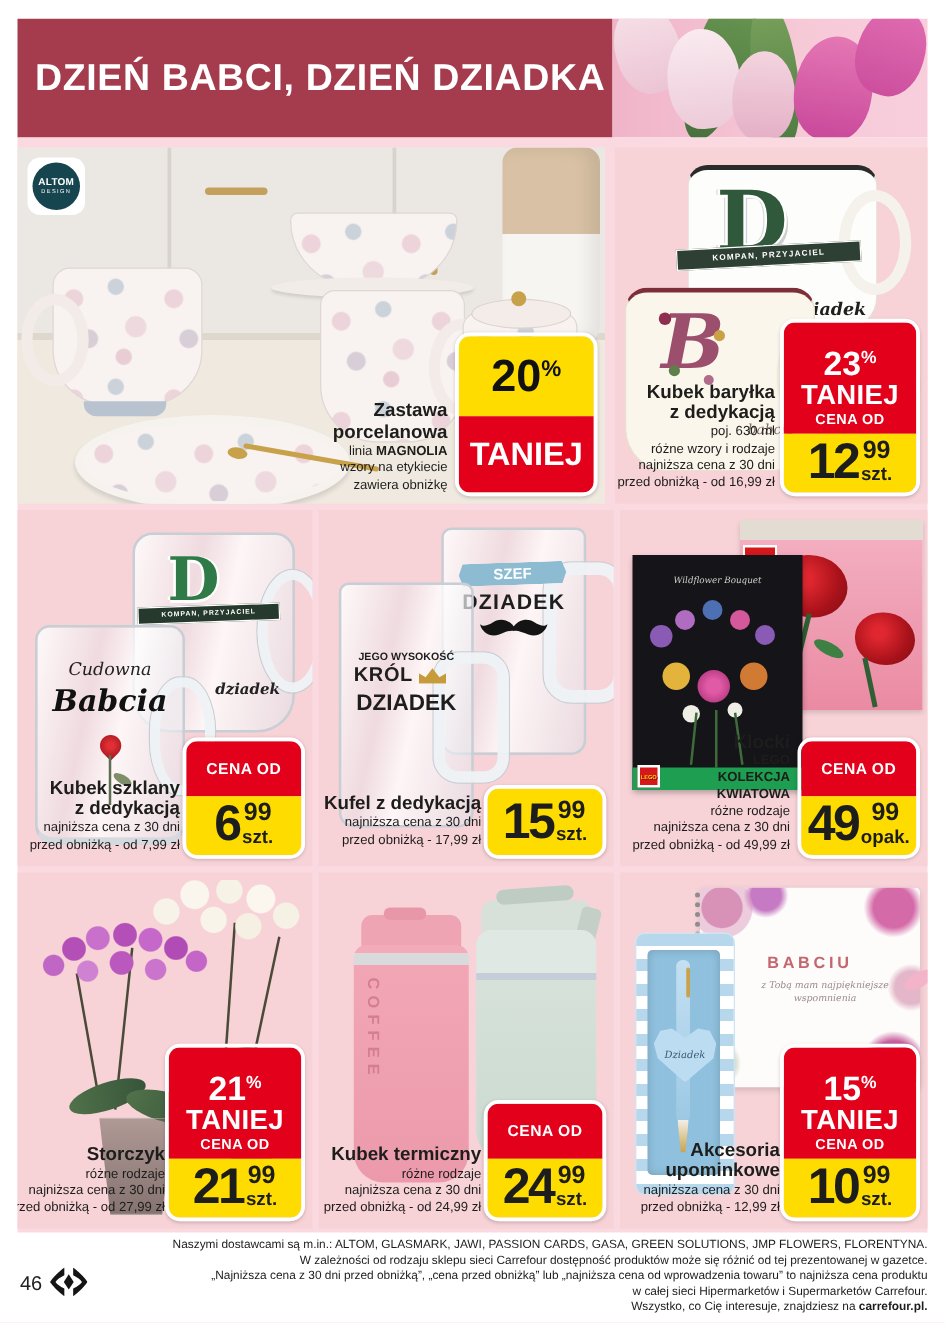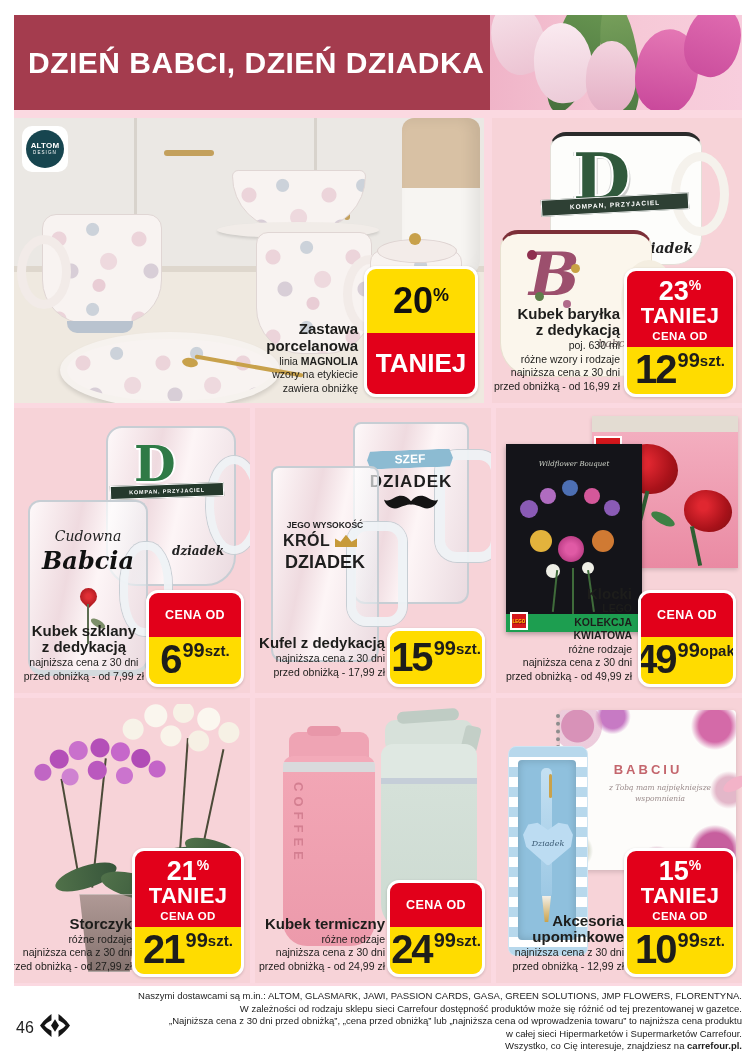--- a/index.html
+++ b/index.html
@@ -30,28 +30,28 @@
   .ptext{position:absolute;text-align:right;color:#1d1d1b;z-index:6;}
   .pname{font-size:15px;font-weight:700;line-height:1.12;}
   .pdet{font-size:10.5px;line-height:1.28;white-space:nowrap;}
   .pdet b{font-weight:700;}
 
   
   .badge{position:absolute;right:6px;bottom:6px;border:3px solid #fff;border-radius:12px;overflow:hidden;
          text-align:center;z-index:7;box-shadow:0 1px 3px rgba(0,0,0,.18);}
   .b-red{background:#e2001a;color:#fff;}
   .b-yel{background:#ffdc00;color:#1d1d1b;}
-  .b-pct{font-size:27px;font-weight:800;line-height:1;padding-top:7px;}
+  .b-pct{font-size:27px;font-weight:800;line-height:1;padding-top:20px;}
   .b-pct sup{font-size:14px;font-weight:800;vertical-align:10px;}
   .b-taniej{font-size:22px;font-weight:800;line-height:1;letter-spacing:.3px;}
   .b-cenaod{font-size:11.5px;font-weight:700;letter-spacing:.4px;padding:3px 0 5px;}
   .b-cenaod-only{font-size:12.5px;font-weight:700;letter-spacing:.4px;padding:15px 0;}
   .price{display:flex;justify-content:center;align-items:flex-start;padding:4px 2px 6px;}
   .price .int{font-size:40px;font-weight:800;line-height:.92;letter-spacing:-2px;}
-  .price .frac{display:flex;flex-direction:row;align-items:flex-start;margin-left:2px;}
+  .price .frac{display:flex;flex-direction:column;align-items:center;margin-left:2px;}
   .price .dec{font-size:20px;font-weight:800;line-height:.95;}
   .price .unit{font-size:15px;font-weight:700;margin-top:1px;}
   .badge-full{width:106px;}
   .badge-cena{width:92px;}
   .badge-plain{width:92px;}
   .badge-a{width:108px;}
   .badge-a .ya{background:#ffdc00;color:#111;font-size:36px;font-weight:800;padding:11px 0;}
   .badge-a .ya sup{font-size:18px;vertical-align:12px;}
   .badge-a .ra{background:#e2001a;color:#fff;font-size:26px;font-weight:800;padding:15px 0;}
 
@@ -348,21 +348,21 @@
       <div class="gscript">dziadek</div>
     </div>
     <div class="glass gmugB">
       <div class="ghdl"></div>
       <div class="cud1">Cudowna</div>
       <div class="cud2">Babcia</div>
       <div class="rose"></div>
       <div class="rstem"></div>
       <div class="rleaf"></div>
     </div>
-    <div class="ptext" style="right:106px;bottom:10px;text-align:center;">
+    <div class="ptext" style="right:106px;bottom:10px;">
       <div class="pname">Kubek szklany</div>
       <div class="pname">z dedykacją</div>
       <div class="pdet">najniższa cena z 30 dni</div>
       <div class="pdet">przed obniżką - od 7,99 zł</div>
     </div>
     <div class="badge badge-cena">
       <div class="b-red b-cenaod-only">CENA OD</div>
       <div class="b-yel price">
         <span class="int">6</span>
         <span class="frac">

